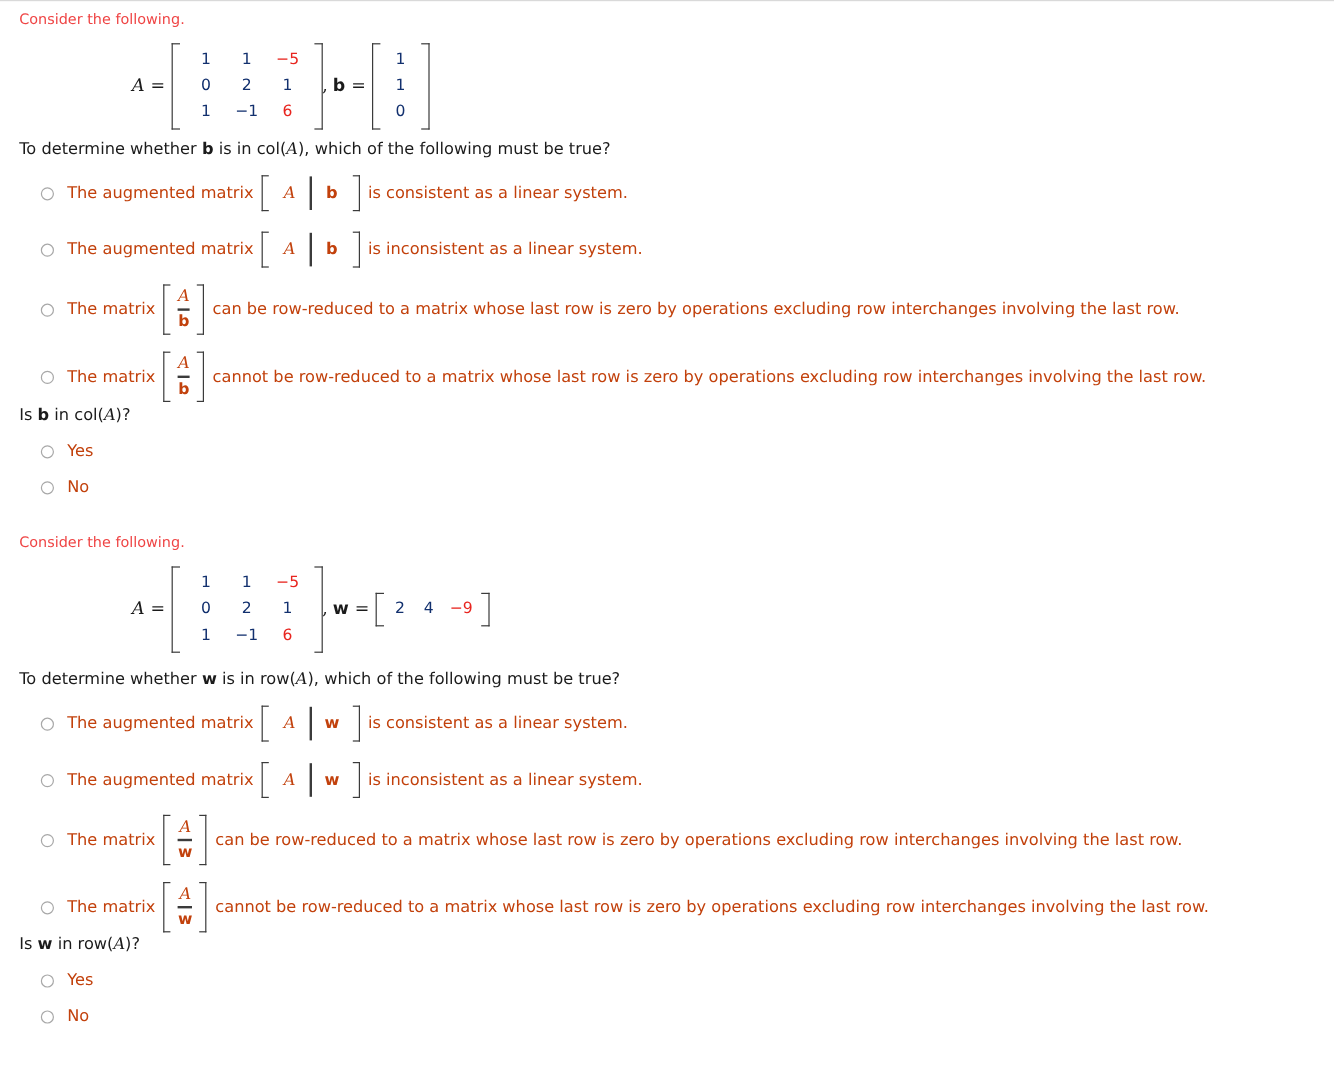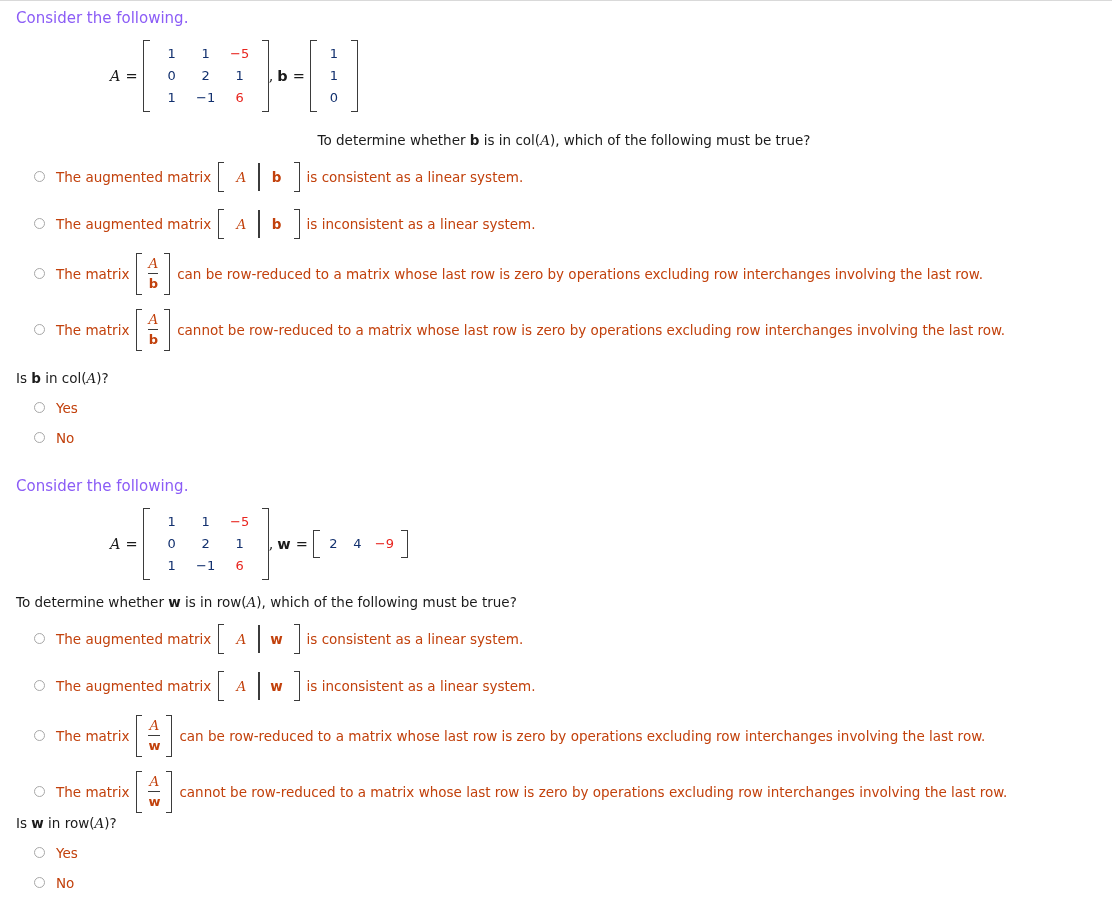--- a/index.html
+++ b/index.html
@@ -23,22 +23,22 @@
     height: 1px;
     background: #d9d9d9;
   }
   .page {
     padding: 9px 0 0 16px;
     box-sizing: border-box;
   }
 
   
   .prompt {
-    font-size: 15px;
-    color: #8b5cf6;
+    font-size: 12px;
+    color: #ef4444;
     line-height: 1.25;
     margin: 0;
   }
   .question {
     font-size: 13.5px;
     color: #1b1b1b;
     margin: 0;
   }
   .subquestion {
     font-size: 13.5px;
@@ -237,21 +237,21 @@
         <span class="bracketed">
           <span class="brk left"></span>
           <span class="mgrid cols1">
             <span class="mcell navy">1</span>
             <span class="mcell navy">1</span>
             <span class="mcell navy">0</span>
           </span>
           <span class="brk right"></span>
         </span>
       </div>
-      <div class="question" style="margin-top: 20px; text-align: center;"><span>To determine whether </span><span class="var">b</span><span> is in col(</span><span class="ital">A</span><span>), which of the following must be true?</span></div>
+      <div class="question" style="margin-top: 8px;"><span>To determine whether </span><span class="var">b</span><span> is in col(</span><span class="ital">A</span><span>), which of the following must be true?</span></div>
       <div class="opt" style="margin-top: 14px; margin-left: 18px;">
         <span class="radio"></span>
         <span class="opt-text">The augmented matrix</span>
         <span class="aug">
           <span class="abrk l"></span>
           <span class="acell">
             <span class="ital">A</span>
           </span>
           <span class="adiv"></span>
           <span class="acell">
@@ -298,21 +298,21 @@
           <span class="sbrk l"></span>
           <span class="scol">
             <span class="scell"><span class="ital">A</span></span>
             <span class="sline"></span>
             <span class="scell"><span class="var">b</span></span>
           </span>
           <span class="sbrk r"></span>
         </span>
         <span class="opt-text">cannot be row-reduced to a matrix whose last row is zero by operations excluding row interchanges involving the last row.</span>
       </div>
-      <div class="subquestion" style="margin-top: 19px;"><span>Is </span><span class="var">b</span><span> in col(</span><span class="ital">A</span><span>)?</span></div>
+      <div class="subquestion" style="margin-top: 3px;"><span>Is </span><span class="var">b</span><span> in col(</span><span class="ital">A</span><span>)?</span></div>
       <div class="opt" style="margin-top: 14px; margin-left: 18px;">
         <span class="radio"></span>
         <span class="opt-text">Yes</span>
       </div>
       <div class="opt" style="margin-top: 14px; margin-left: 18px;">
         <span class="radio"></span>
         <span class="opt-text">No</span>
       </div>
     </div>
     <div class="problem" style="margin-top: 31px;">

